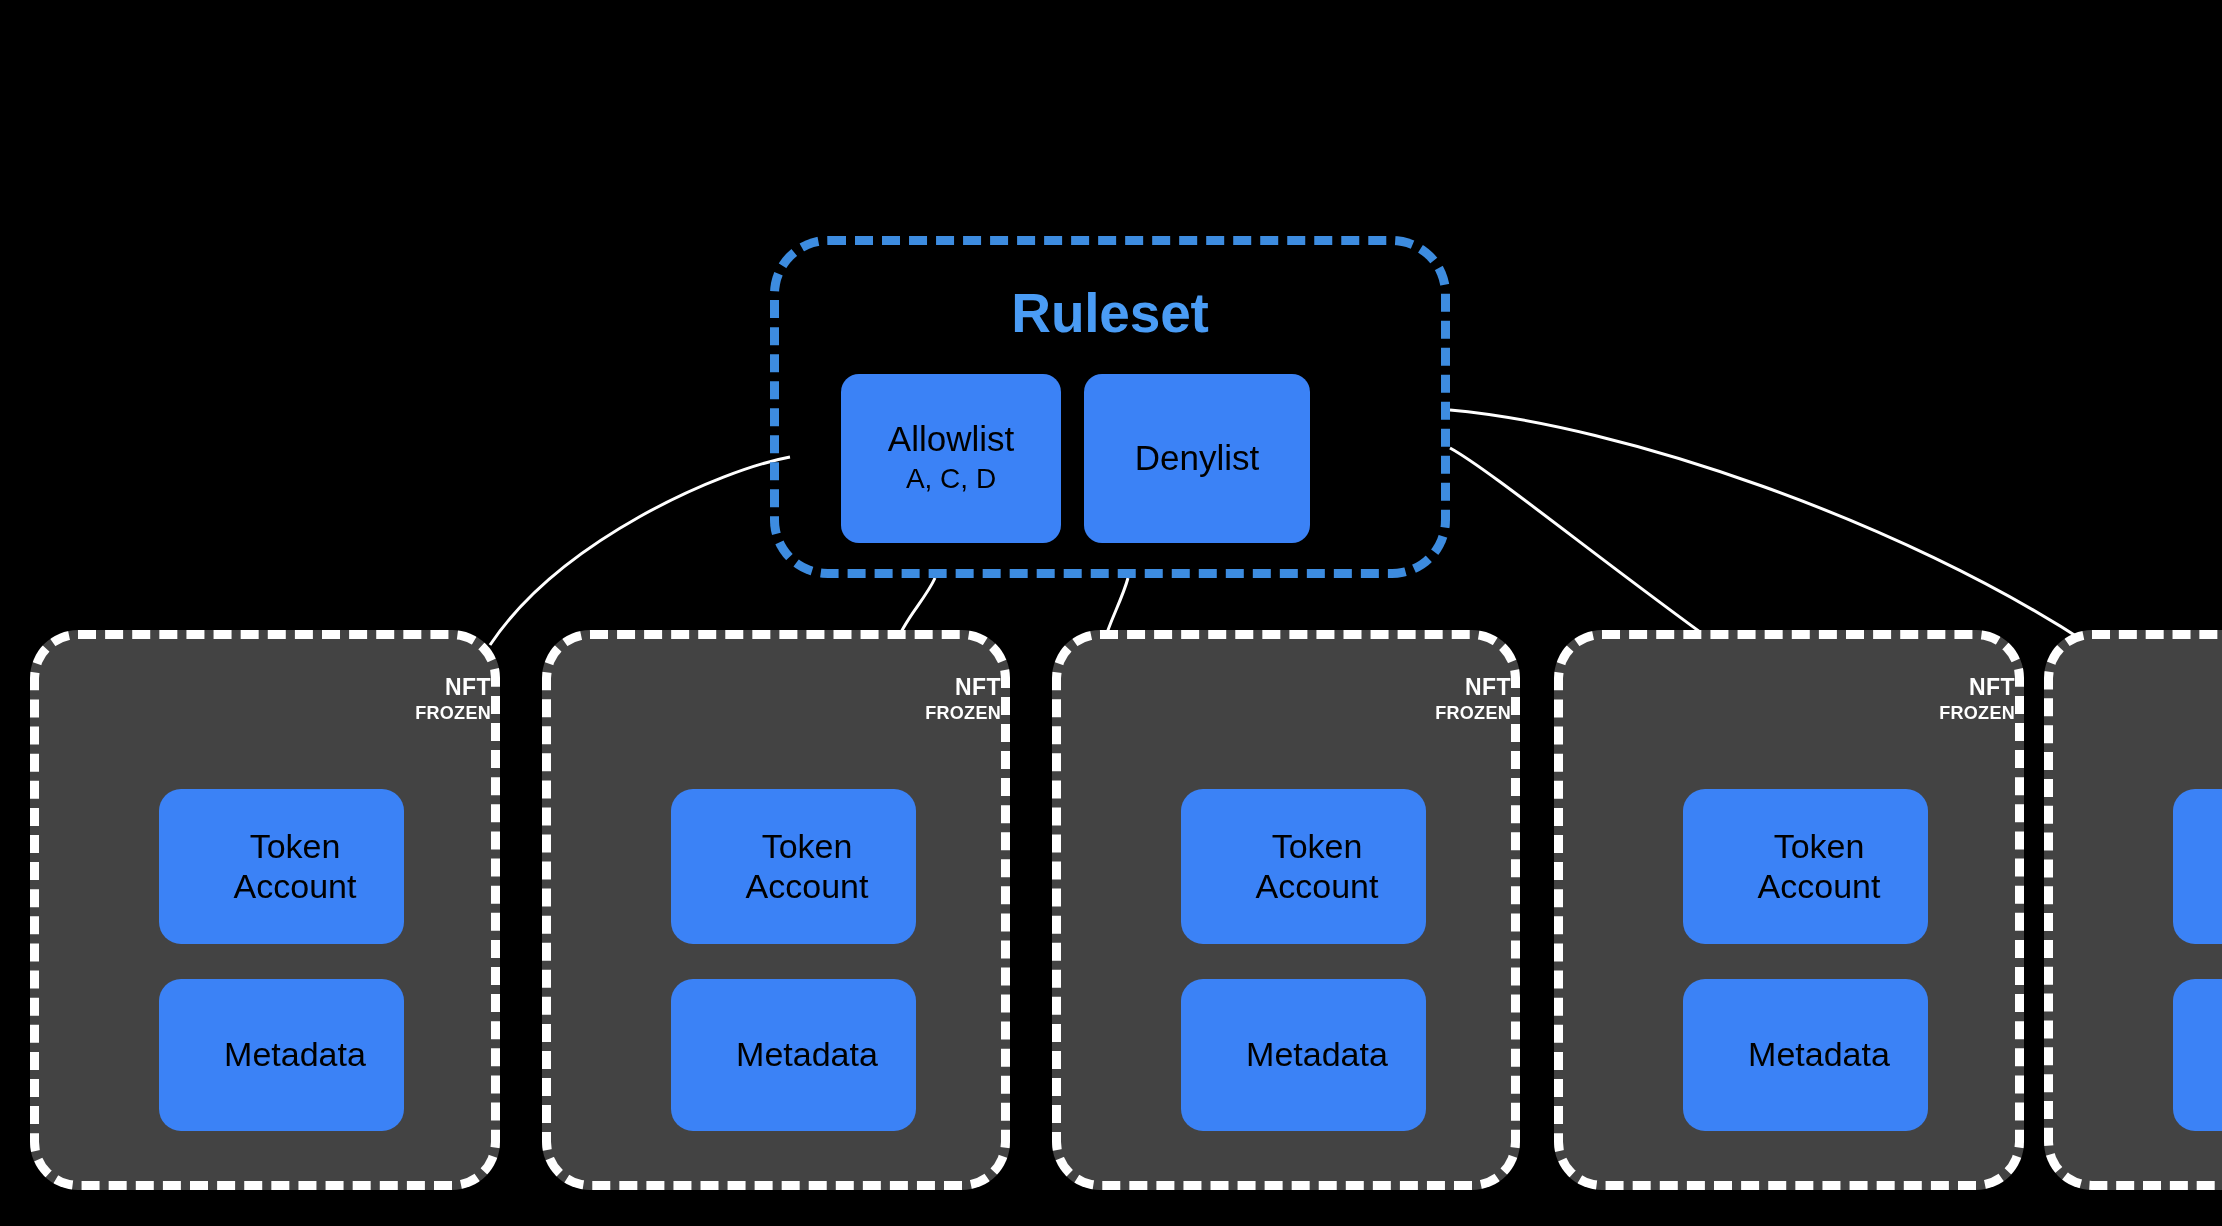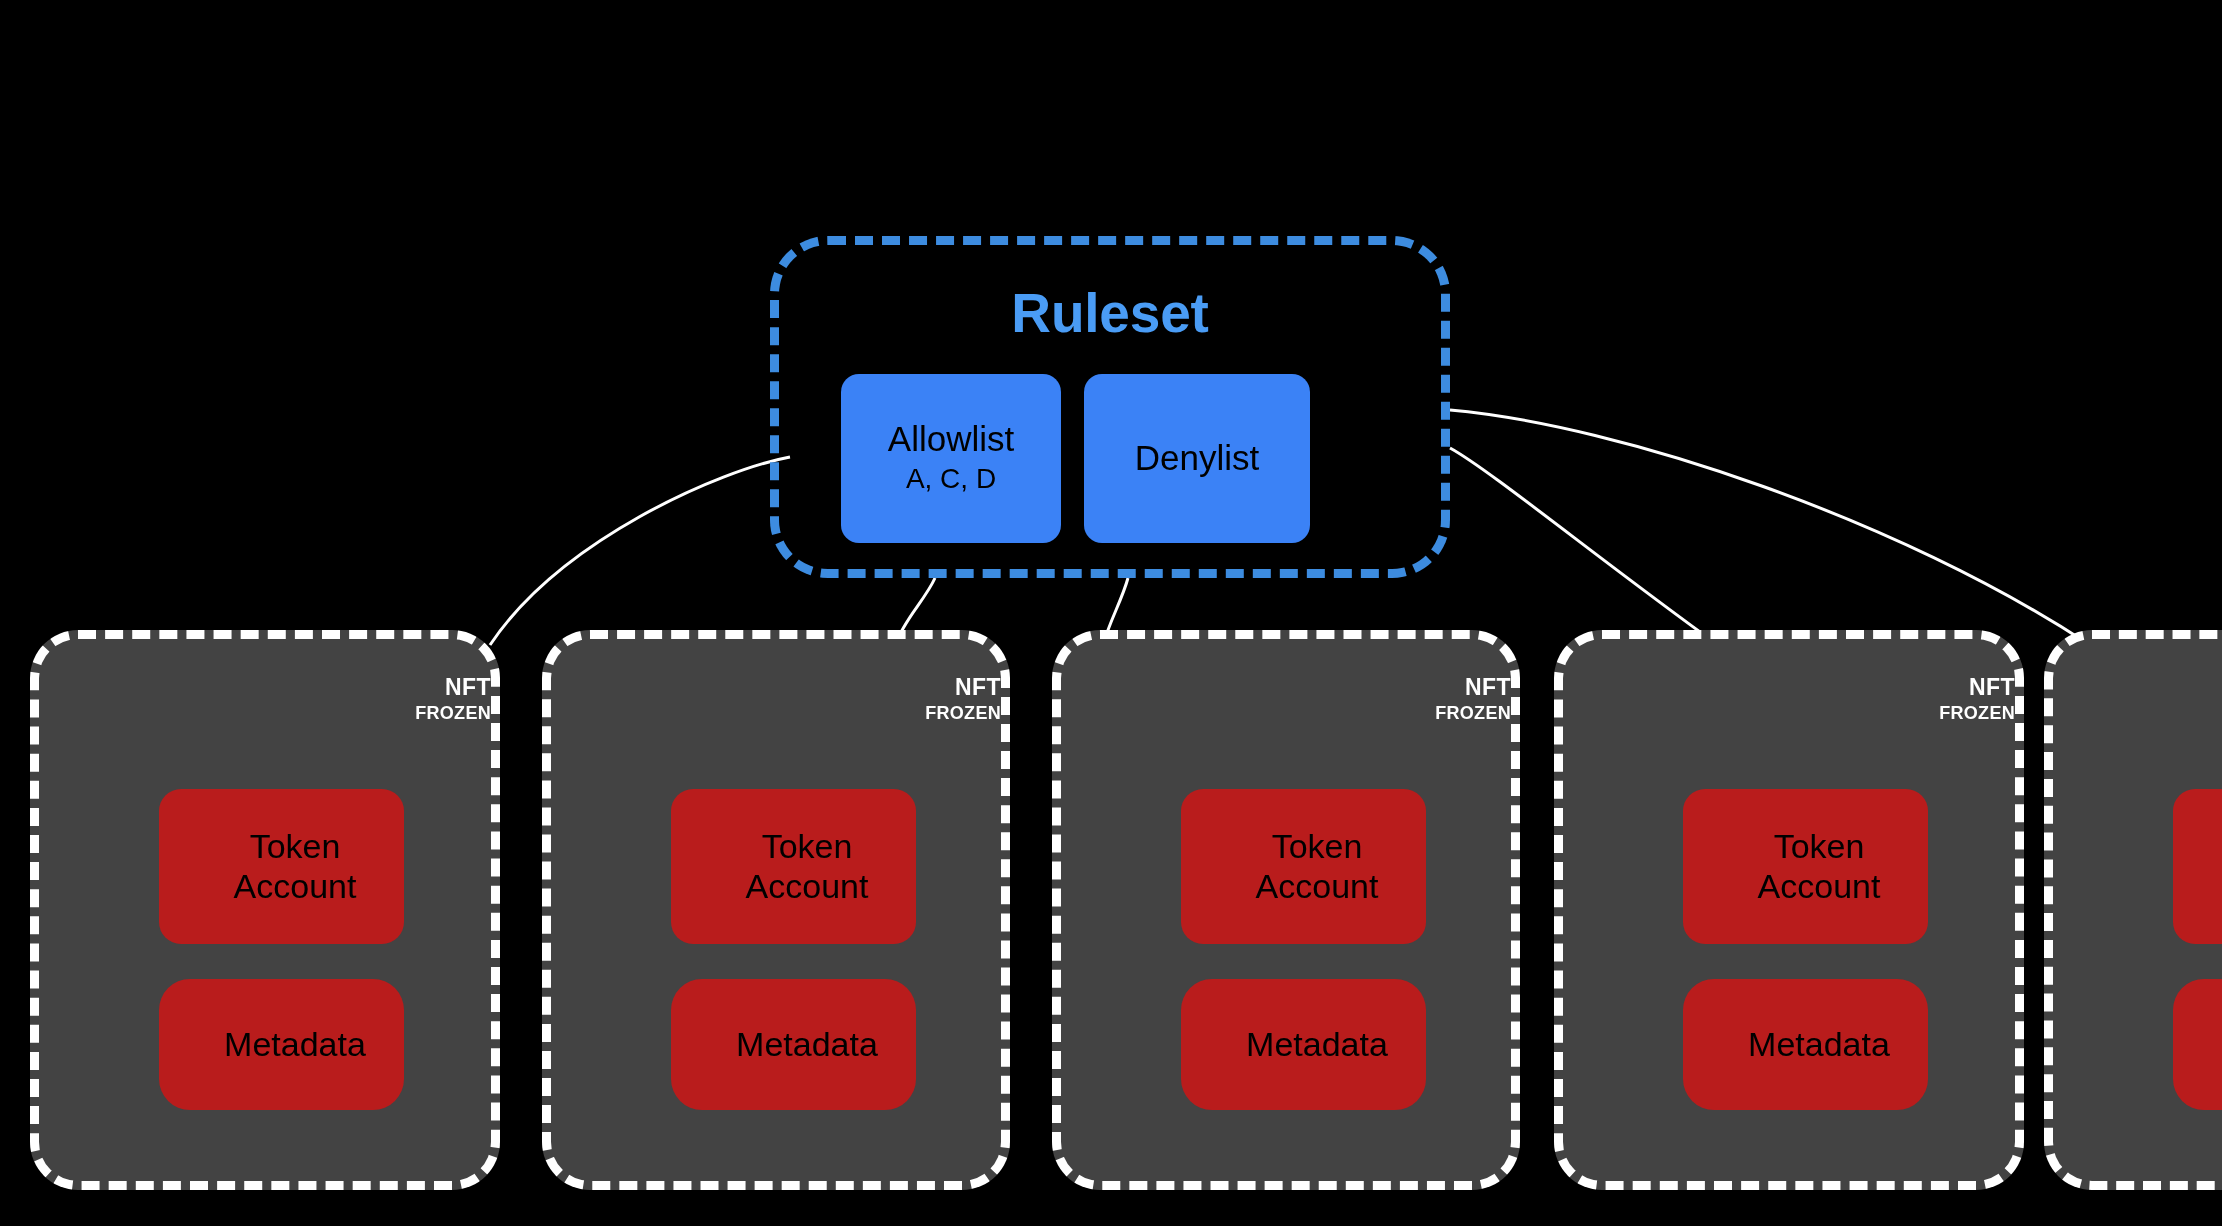--- a/index.html
+++ b/index.html
@@ -114,40 +114,39 @@
     font-weight: bold;
     letter-spacing: 0.4px;
   }
   .nft-state {
     font-size: 18px;
     font-weight: bold;
     letter-spacing: 0.3px;
   }
   .inner-box {
     position: absolute;
-    background: #b91c1c;
+    background: #3b82f6;
     border-radius: 22px;
     color: #000000;
     display: flex;
     align-items: center;
     justify-content: center;
     text-align: center;
     font-size: 34px;
     line-height: 1.16;
     box-sizing: border-box;
     padding-left: 27px;
   }
   .box-token {
     top: 150px;
     height: 155px;
   }
   .box-meta {
     top: 340px;
-    height: 131px;
-    border-radius: 31px;
+    height: 152px;
   }
   
   #nft-card-5 {
     left: 2044px;
     width: 420px;
   }
   #nft-card-5 .inner-box {
     left: 120px;
     right: auto;
     width: 245px;

